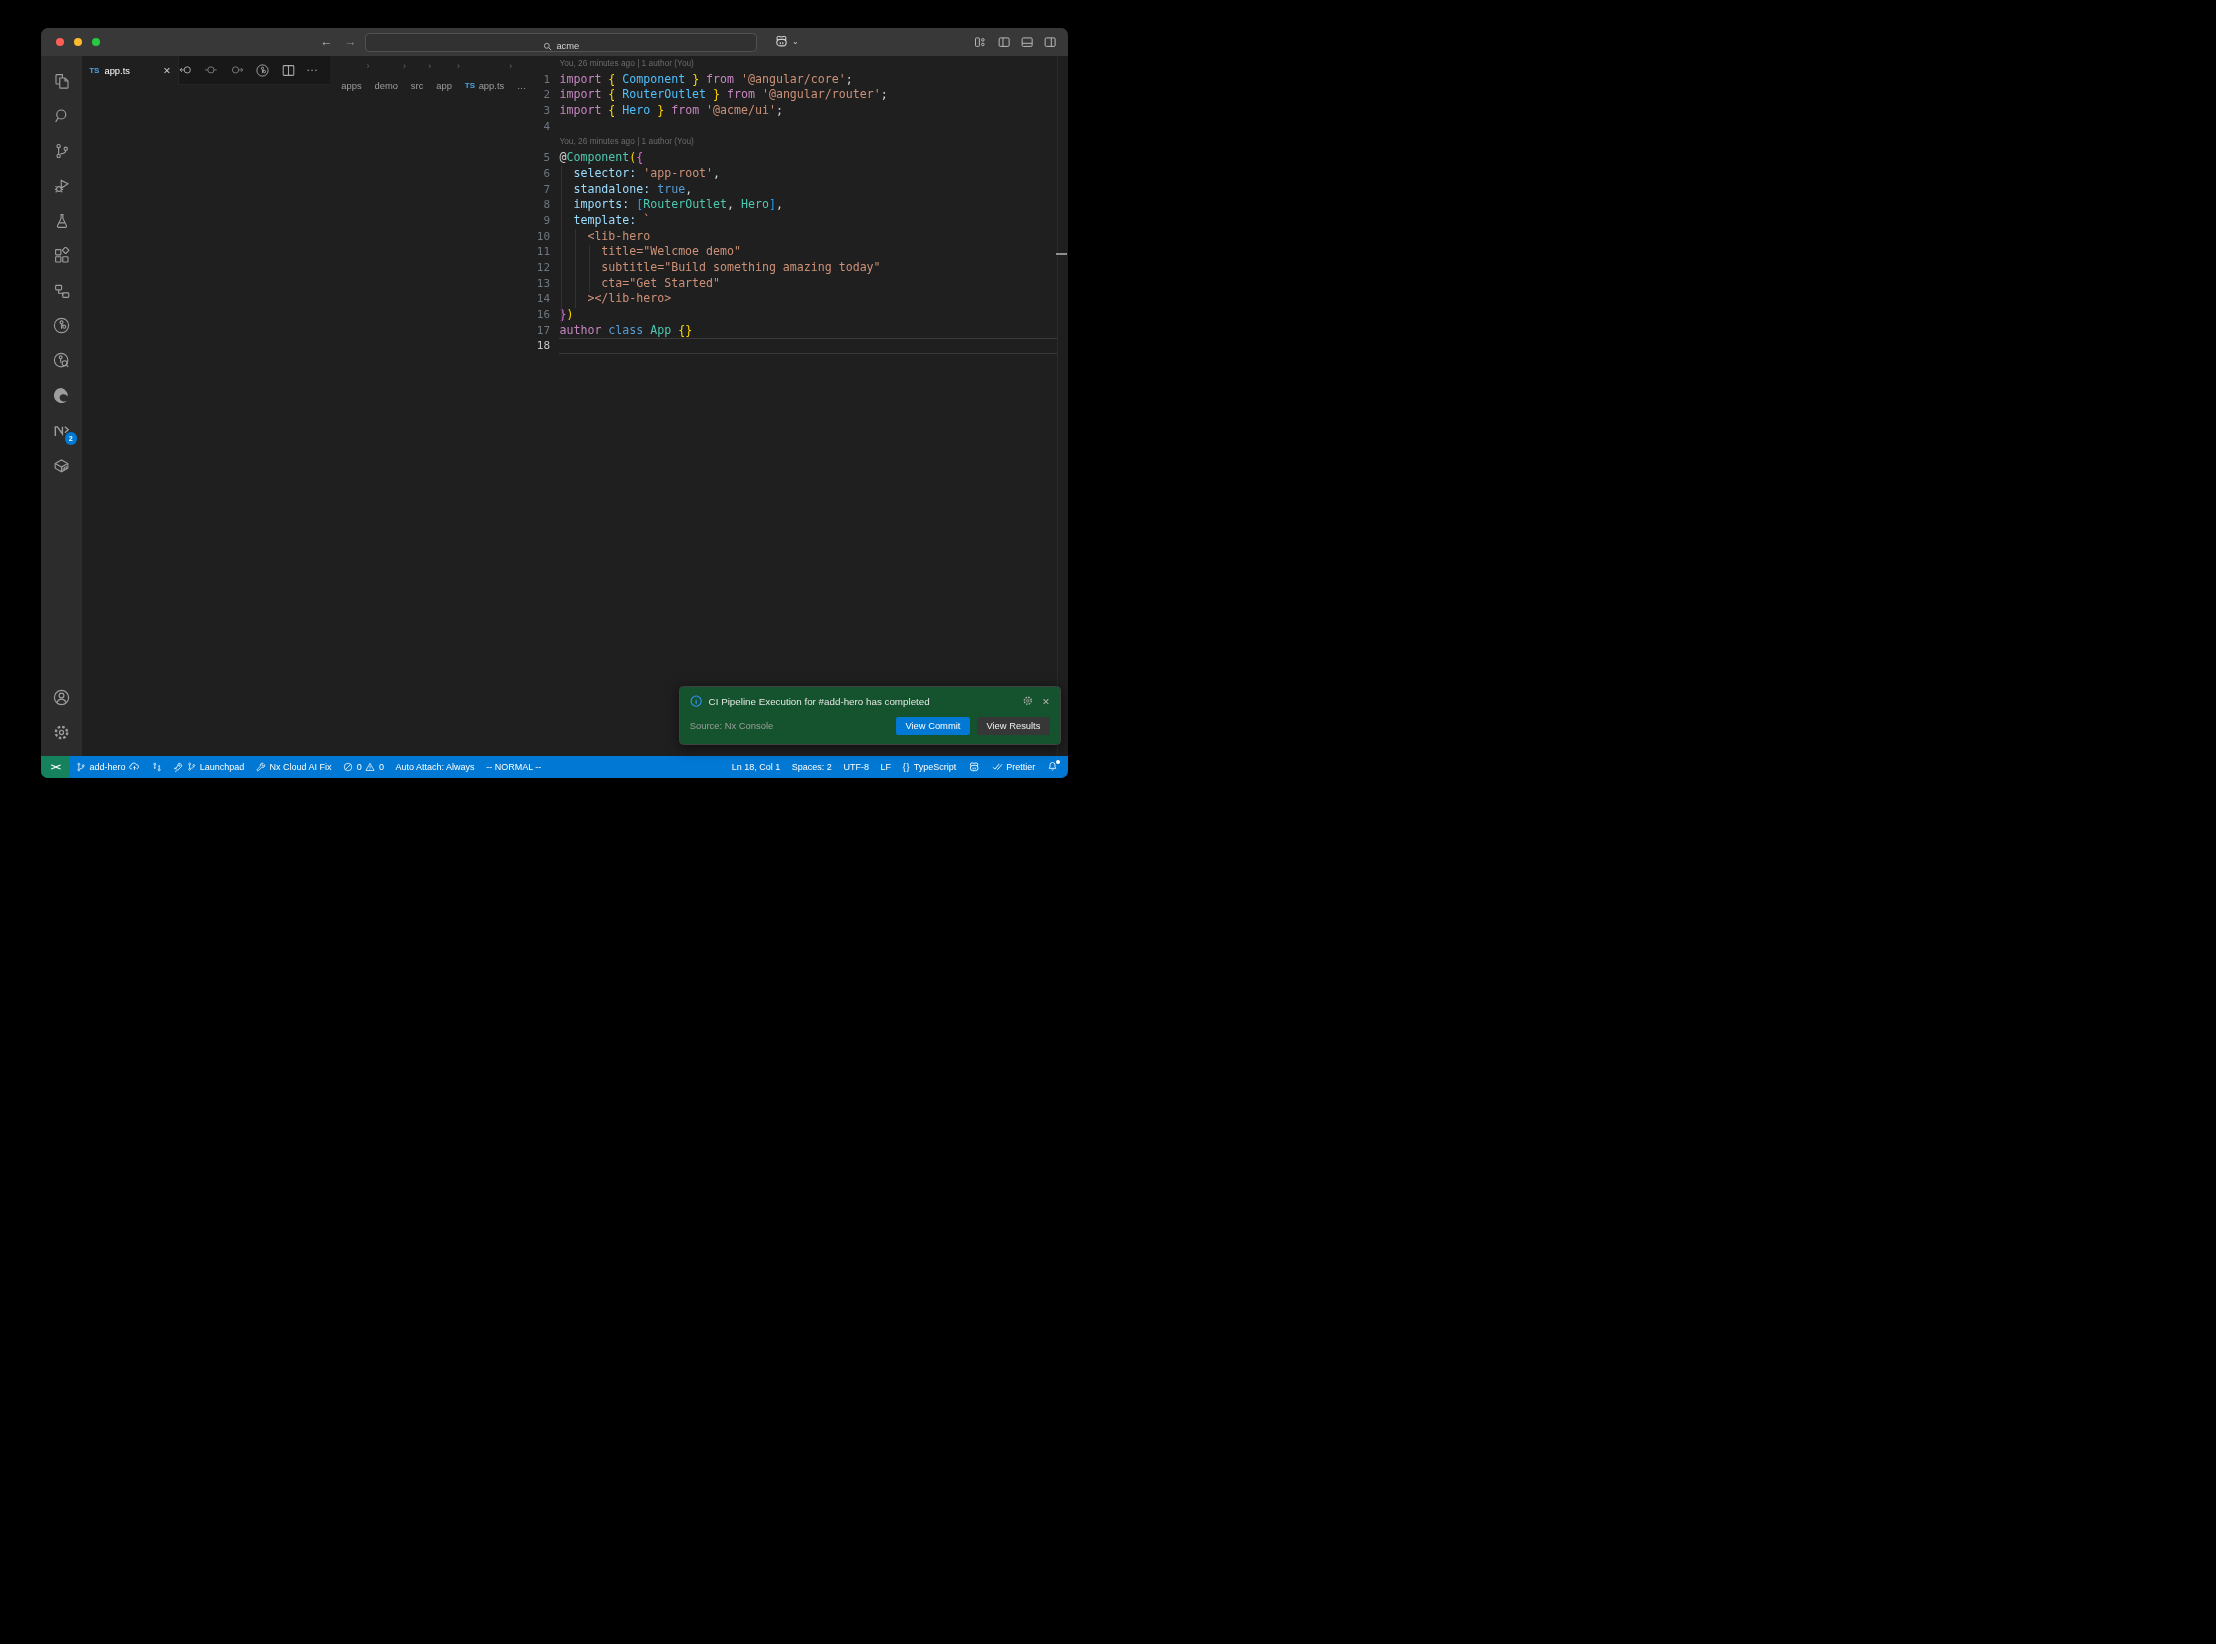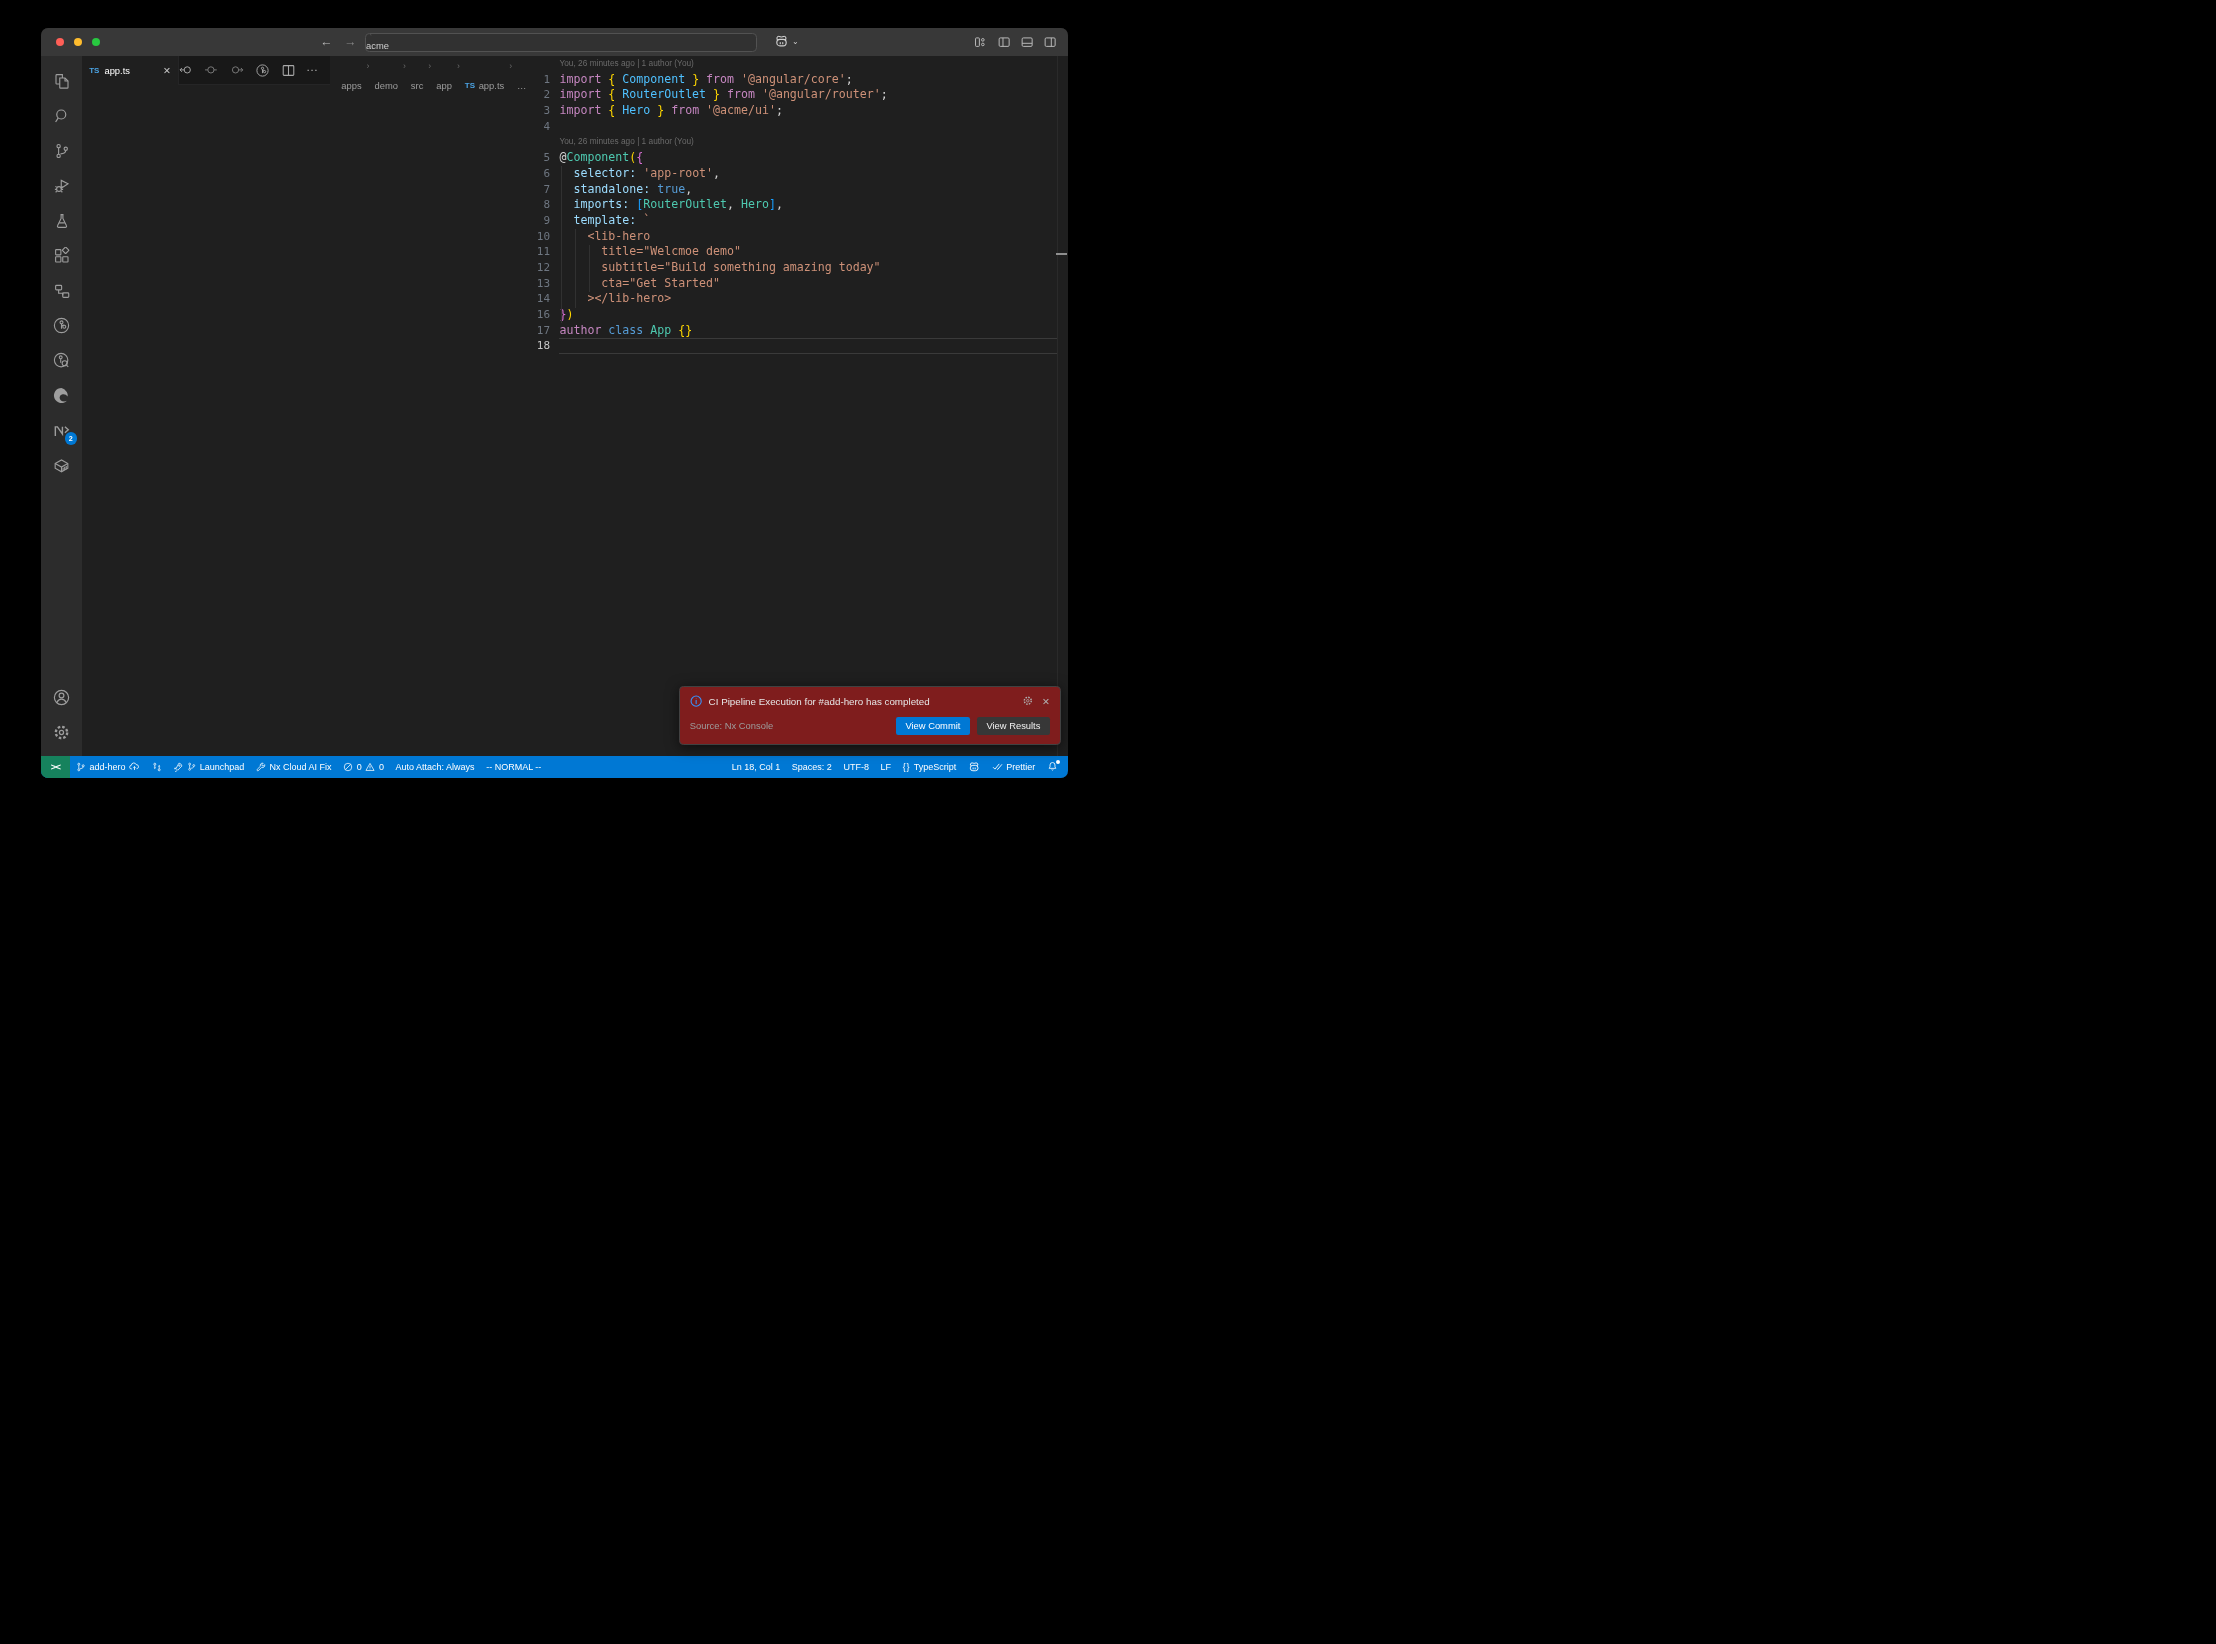--- a/index.html
+++ b/index.html
@@ -11,21 +11,21 @@
 
   
   .titlebar { height:28px; background:#383838; flex:0 0 auto; position:relative; display:flex; align-items:center; }
   .traffic { position:absolute; left:14.5px; top:0; height:100%; display:flex; align-items:center; gap:9.4px; }
   .dot { width:8.7px; height:8.7px; border-radius:50%; }
   .dot.r { background:#ff5f57; } .dot.y { background:#febc2e; } .dot.g { background:#28c840; }
   .navarrows { position:absolute; left:279px; display:flex; gap:11.6px; font-size:12.3px; }
   .navarrows .back { color:#c0c0c0; } .navarrows .fwd { color:#8a8a8a; }
   .searchbox { position:absolute; left:324px; top:5px; width:392px; height:19px; background:#313131;
     border:0.7px solid #525252; border-radius:4.3px; color:#cfcfcf; font-size:9.4px;
-    display:flex; align-items:flex-start; justify-content:center; gap:4.3px;flex-direction:column; }
+    display:flex; align-items:flex-end; justify-content:center; gap:4.3px; }
   .copilot-tb { position:absolute; left:733px; top:5.8px; display:flex; align-items:center; gap:2.9px; color:#cfcfcf; }
   .tb-icons { position:absolute; right:11.6px; top:0; height:100%; display:flex; align-items:center; gap:11px; color:#b9b9b9; }
   svg.ic { display:block; }
 
   
   .mid { flex:1 1 auto; display:flex; min-height:0; }
   .activitybar { width:41px; background:#2c2c2c; flex:0 0 auto; display:flex; flex-direction:column;
     align-items:center; padding:7.2px 0 5.8px; color:#9d9d9d; }
   .ab-item { height:35px; width:41px; display:flex; align-items:center; justify-content:center; position:relative; }
   .ab-badge { position:absolute; right:5px; bottom:3.6px; min-width:12.3px; height:12.3px; border-radius:6.5px;
@@ -60,21 +60,21 @@
   .crow.cur .ln { color:#c6c6c6; }
   .crow.cur::after { content:''; position:absolute; left:33px; right:10px; top:0; bottom:0;
     border-top:0.7px solid #3a3a3a; border-bottom:0.7px solid #3a3a3a; pointer-events:none; }
   .kw{color:#C586C0}.kw2{color:#569CD6}.b1{color:#FFD700}.b2{color:#DA70D6}.b3{color:#179FFF}
   .imp{color:#4FC1FF}.prop{color:#9CDCFE}.str{color:#CE9178}.cls{color:#4EC9B0}.pun{color:#d4d4d4}
   .guide { position:absolute; width:0.7px; background:#313131; }
   .ruler-line { position:absolute; right:10px; top:0; bottom:0; width:0.7px; background:#2a2a2a; }
   .ruler-dash { position:absolute; right:0.7px; top:197px; width:11px; height:2.2px; background:#8f8f8f; }
 
   
-  .toast { position:absolute; right:7.2px; bottom:33px; width:382px; height:59px; background:#7f1d1d;
+  .toast { position:absolute; right:7.2px; bottom:33px; width:382px; height:59px; background:#14532d;
     border:0.7px solid #414141; border-radius:4.3px; box-shadow:0 2.9px 13px rgba(0,0,0,.55);
     padding:8px 10px; z-index:5; }
   .toast-head { display:flex; align-items:center; gap:6.5px; }
   .toast-title { color:#e6e6e6; font-size:9.8px; flex:1; }
   .toast-acts { display:flex; gap:8.7px; color:#b0b0b0; align-items:center; }
   .toast-body { display:flex; align-items:center; margin-top:9.4px; }
   .toast-src { color:#9d9d9d; font-size:9.4px; flex:1; }
   .btn { font-size:9.4px; padding:3.6px 9.4px; border-radius:2.2px; border:none; font-family:inherit; }
   .btn.primary { background:#0078d4; color:#fff; }
   .btn.secondary { background:#373737; color:#f0f0f0; margin-left:7.2px; }

